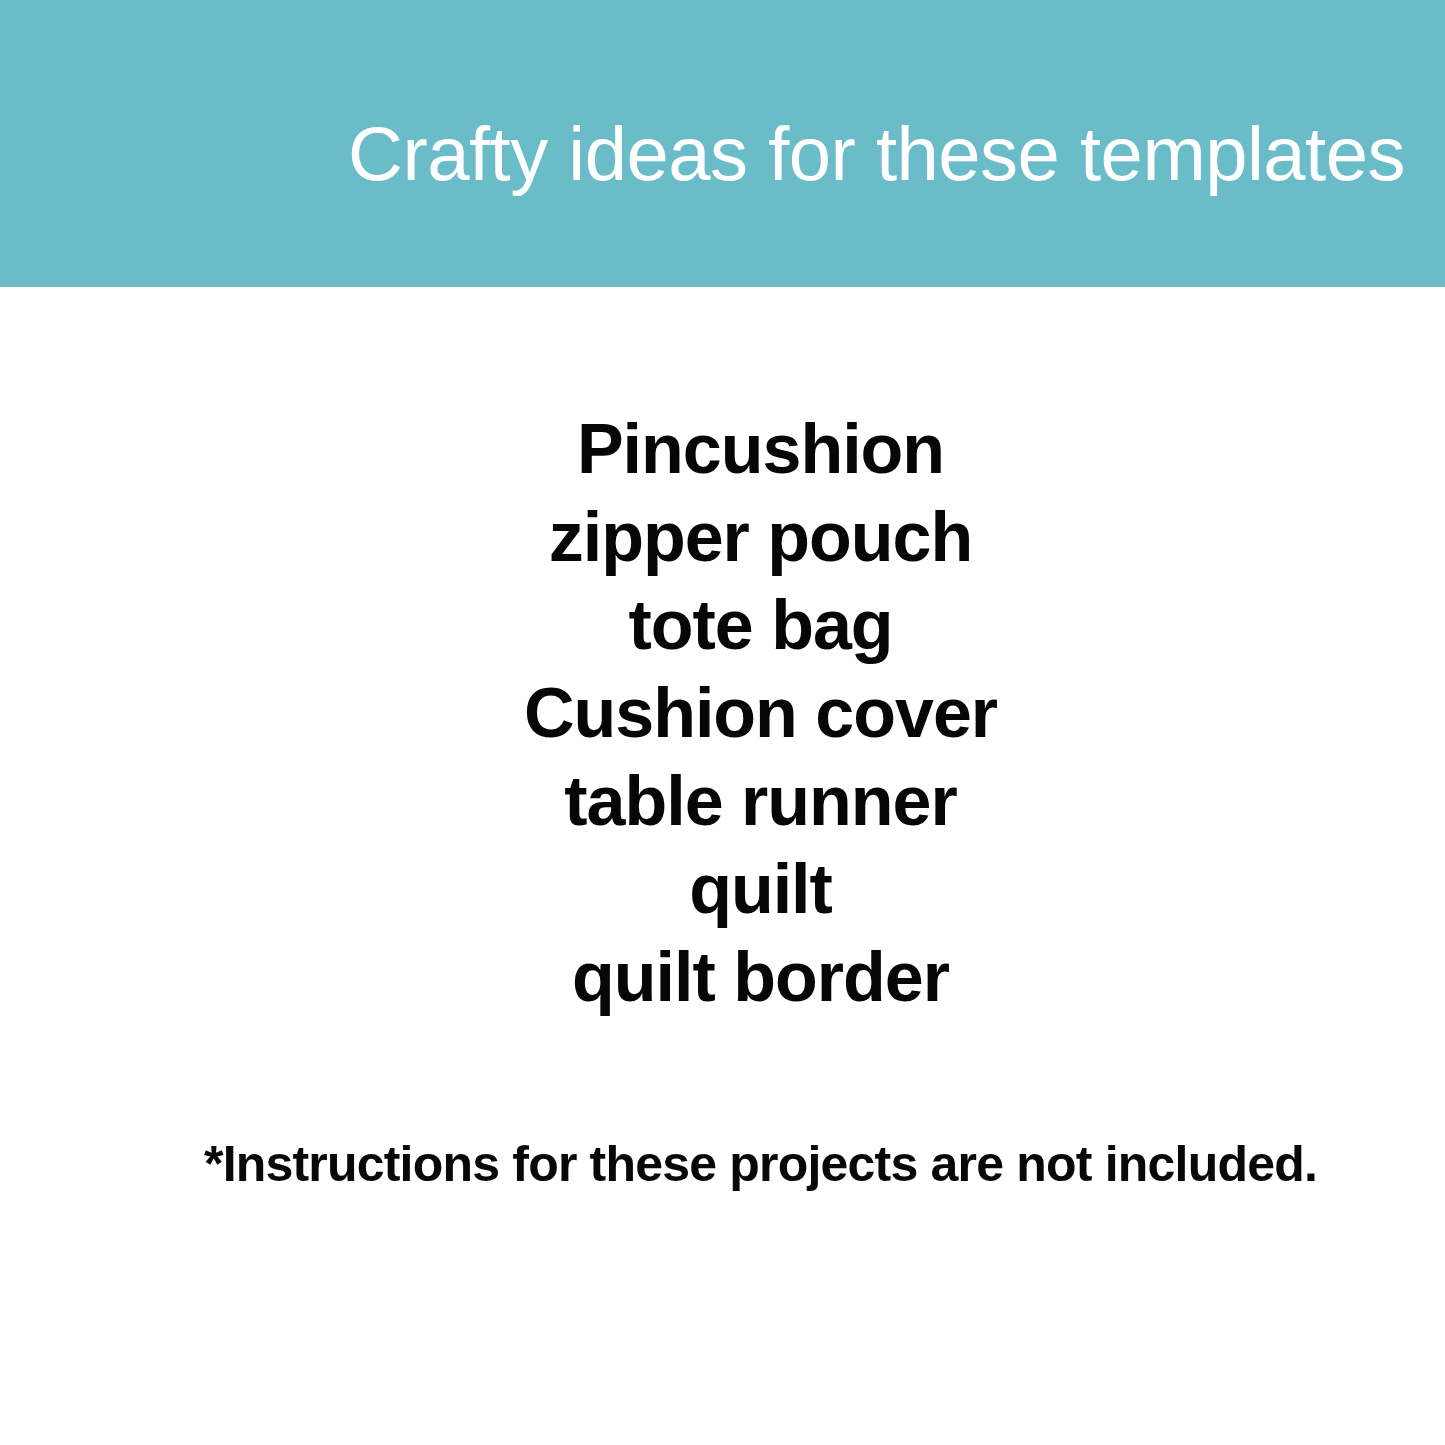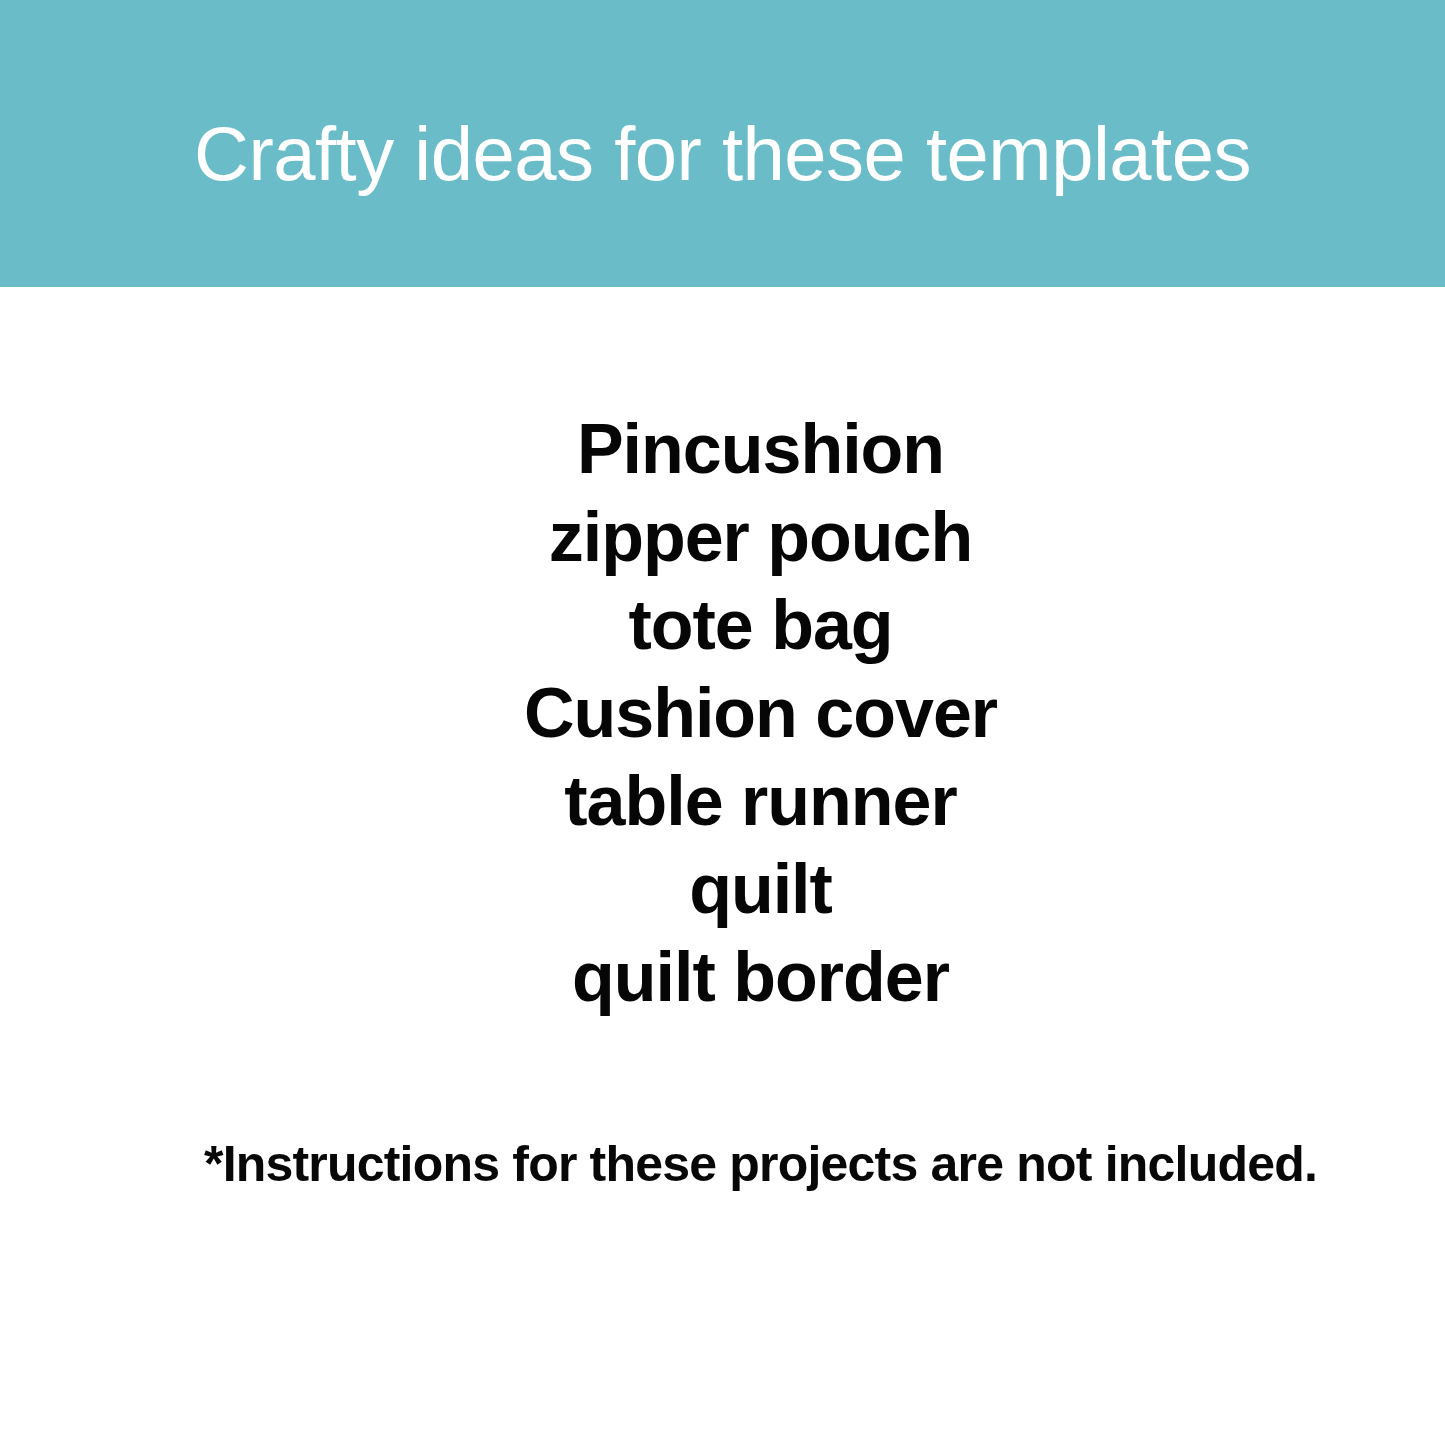--- a/index.html
+++ b/index.html
@@ -24,21 +24,21 @@
   
   #header-band {
     position: absolute;
     left: 0;
     top: 0;
     width: 1445px;
     height: 303px;
     background: #69bcc8;
     display: flex;
     align-items: center;
-    justify-content: center;
+    justify-content: flex-end;
   }
 
   #header-title {
     color: #ffffff;
     font-family: "Liberation Sans", sans-serif;
     font-size: 76px;
     font-weight: 400;
     letter-spacing: -0.5px;
     line-height: 1;
     white-space: nowrap;

